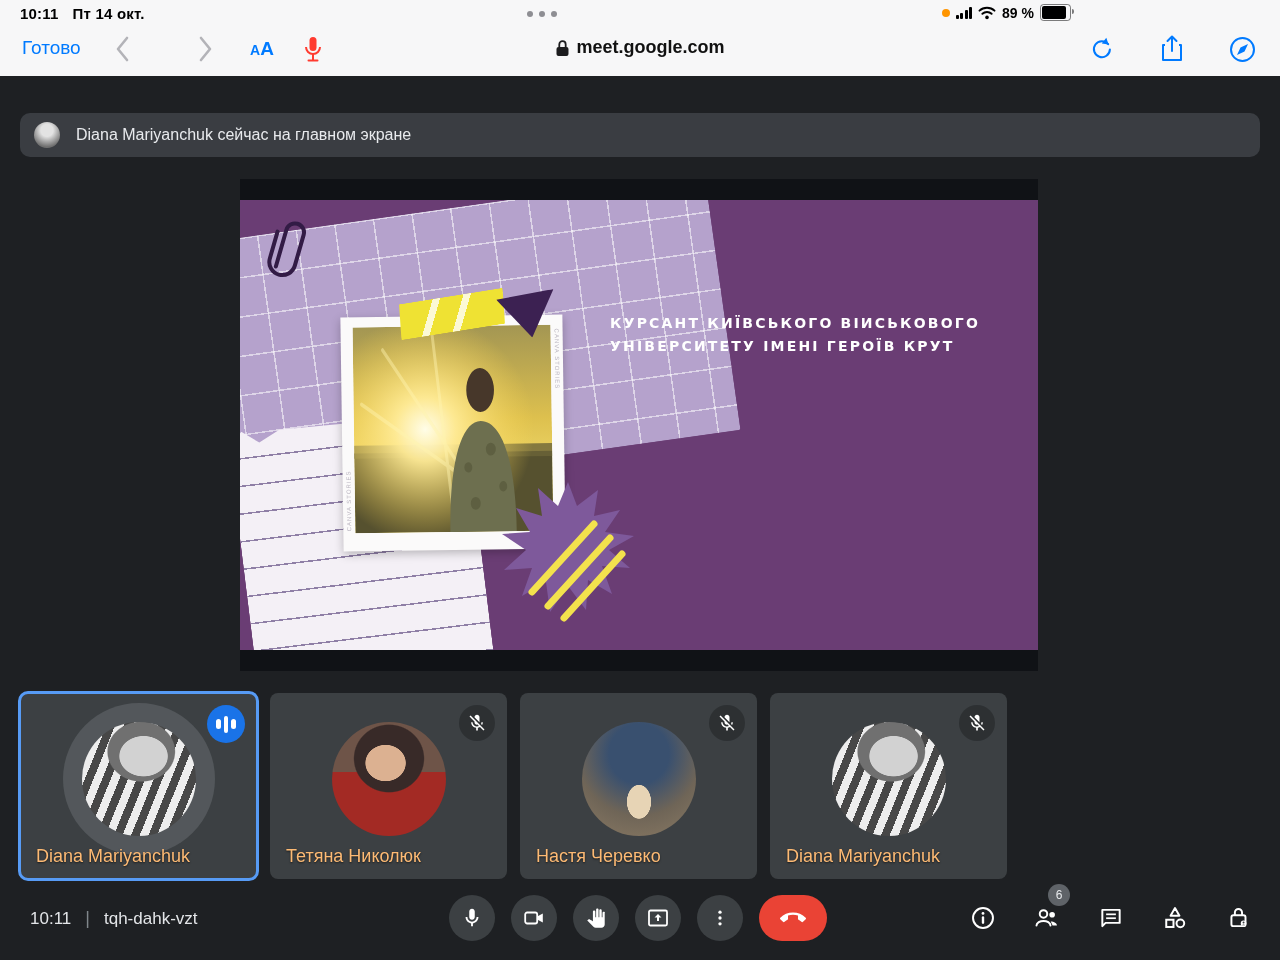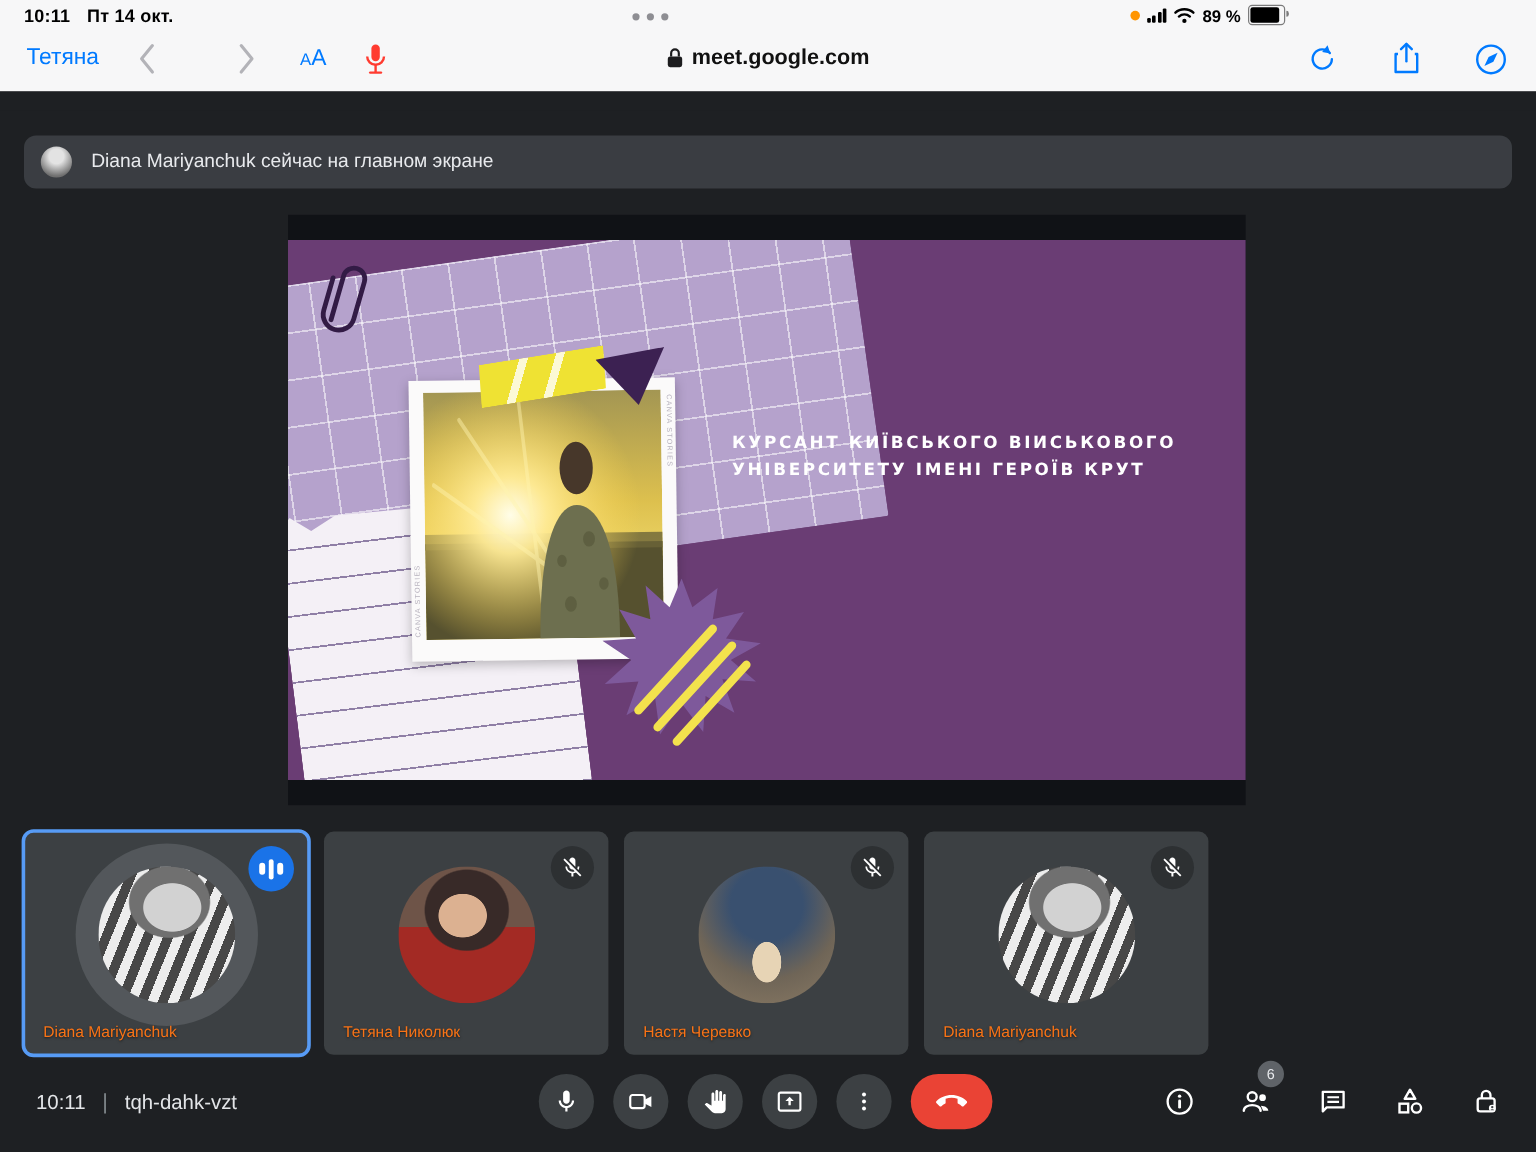--- a/index.html
+++ b/index.html
@@ -21,21 +21,21 @@
   .bars i{width:3px;background:#000;border-radius:1px;display:block;}
   .pct{font-size:14px;font-weight:bold;color:#000;}
   .batt{position:relative;width:27px;height:13px;border:1px solid rgba(0,0,0,.5);border-radius:3.5px;padding:1px;}
   .batt i{display:block;height:100%;width:89%;background:#000;border-radius:2px;}
   .batt:after{content:"";position:absolute;right:-4px;top:4px;width:2px;height:5px;background:rgba(0,0,0,.5);border-radius:0 2px 2px 0;}
   .toolbar{position:absolute;left:0;top:28px;width:1280px;height:48px;}
   .done{position:absolute;left:22px;top:9px;font-size:19px;color:#007aff;}
   .nav-chevron{position:absolute;top:6px;width:24px;height:30px;color:#b3b3b8;}
   .chev-back{left:112px;}
   .chev-fwd{left:192px;}
-  .reader{position:absolute;left:250px;top:10px;color:#007aff;font-size:19px;}
+  .reader{position:absolute;left:250px;top:10px;color:#007aff;font-size:19px;font-weight:bold;}
   .reader .small{font-size:14px;}
   .saf-mic{position:absolute;left:302px;top:7px;width:22px;height:30px;}
   .urlbox{position:absolute;left:50%;top:9px;transform:translateX(-50%);display:flex;align-items:center;gap:7px;}
   .urlbox .lock{width:14px;height:18px;}
   .url{font-size:18px;font-weight:600;color:#111;}
   .saf-right{position:absolute;right:24px;top:6px;display:flex;gap:42px;align-items:center;}
   .saf-btn{width:28px;height:30px;display:flex;align-items:center;justify-content:center;}
   
   .page{position:absolute;left:0;top:92px;width:1280px;height:884px;background:#1e2023;}
   .notif{position:absolute;left:20px;top:21px;width:1240px;height:44px;border-radius:10px;
@@ -65,21 +65,21 @@
   .tape{position:absolute;left:158px;top:96px;width:108px;height:36px;background:#efe233;
     transform:rotate(-9deg);
     background-image:linear-gradient(115deg,transparent 0 30%,rgba(255,255,255,.8) 30% 36%,transparent 36% 55%,rgba(255,255,255,.8) 55% 61%,transparent 61%);
     clip-path:polygon(3% 0,100% 0,97% 100%,0 100%);}
   .tape-fold{position:absolute;left:258px;top:92px;width:58px;height:46px;background:#3c2152;
     transform:rotate(-6deg);clip-path:polygon(0 10%,100% 0,55% 100%);}
   .burst{position:absolute;left:262px;top:282px;width:132px;height:142px;}
   .slide-text{position:absolute;left:370px;top:112px;width:400px;color:#fff;}
   .s-title{font-family:"DejaVu Sans",sans-serif;font-weight:bold;font-size:20px;letter-spacing:3px;}
   .s-date{font-family:"DejaVu Sans",sans-serif;font-weight:bold;font-size:19px;letter-spacing:2px;margin-top:12px;}
-  .s-body{font-family:"DejaVu Sans",sans-serif;font-weight:bold;font-size:14px;letter-spacing:2.2px;line-height:23px;margin-top:46px;}
+  .s-body{font-family:"DejaVu Sans",sans-serif;font-weight:bold;font-size:14px;letter-spacing:2.2px;line-height:23px;}
   
   .tiles{position:absolute;left:20px;top:601px;width:1240px;height:186px;display:flex;gap:13px;}
   .tile{position:relative;width:237px;height:186px;background:#3c4043;border-radius:8px;flex:none;overflow:hidden;}
   .tile.speaking{outline:3px solid #579bf5;outline-offset:-1px;}
   .halo{position:absolute;left:50%;top:86px;transform:translate(-50%,-50%);width:152px;height:152px;border-radius:50%;background:#53575b;}
   .ring{position:absolute;left:50%;top:86px;transform:translate(-50%,-50%);width:132px;height:132px;border-radius:50%;border:1.5px solid #5c6064;}
   .avatar{position:absolute;left:50%;top:86px;transform:translate(-50%,-50%);width:114px;height:114px;border-radius:50%;overflow:hidden;}
   .av-diana{background:
     radial-gradient(ellipse 36% 30% at 54% 30%,#d2d2d2 58%,rgba(0,0,0,0) 60%),
     radial-gradient(ellipse 52% 46% at 52% 26%,#707070 56%,rgba(0,0,0,0) 58%),
@@ -88,21 +88,21 @@
     radial-gradient(ellipse 30% 27% at 47% 36%,#dcb191 58%,rgba(0,0,0,0) 60%),
     radial-gradient(ellipse 54% 52% at 50% 32%,#382a28 56%,rgba(0,0,0,0) 58%),
     linear-gradient(#6e5448 0 44%,#a32a24 44% 100%);}
   .av-nastya{background:
     radial-gradient(ellipse 20% 28% at 50% 70%,#e7d4b5 52%,rgba(0,0,0,0) 54%),
     radial-gradient(circle at 50% 28%,#39506f 0 30%,#6f6557 62%,#8a7a64 100%);}
   .av-you{background:
     radial-gradient(ellipse 30% 30% at 47% 42%,#eccba8 56%,rgba(0,0,0,0) 58%),
     radial-gradient(ellipse 56% 58% at 49% 46%,#d9b878 58%,rgba(0,0,0,0) 60%),
     linear-gradient(100deg,#e9e5df 0 62%,#9db6c6 62% 100%);}
-  .p-name{position:absolute;left:16px;bottom:12px;font-size:13px;color:#f97316;text-shadow:0 1px 2px rgba(0,0,0,.6);}
+  .p-name{position:absolute;left:16px;bottom:12px;font-size:18px;color:#fdba74;text-shadow:0 1px 2px rgba(0,0,0,.6);}
   .chip{position:absolute;top:12px;right:12px;width:36px;height:36px;border-radius:50%;
     background:rgba(26,28,30,.45);display:flex;align-items:center;justify-content:center;}
   .chip.speak{background:#1a73e8;width:38px;height:38px;}
   .eq{display:flex;align-items:center;gap:3px;height:18px;}
   .eq i{width:4.5px;border-radius:3px;background:#fff;display:block;}
   .eq i:nth-child(1){height:10px;}.eq i:nth-child(2){height:17px;}.eq i:nth-child(3){height:10px;}
   
   .bottombar{position:absolute;left:0;top:790px;width:1280px;height:94px;}
   .meet-meta{position:absolute;left:30px;top:26px;display:flex;align-items:center;gap:14px;
     font-size:17px;color:#e3e5e8;}
@@ -142,21 +142,21 @@
         <circle cx="9" cy="11.4" r="1.8" fill="#000"></circle>
       </svg>
       <span class="pct">89 %</span>
       <span class="batt">
           <i></i>
         </span>
     </div>
   </div>
 
   <div class="toolbar">
-    <span class="done">Тетяна</span>
+    <span class="done">Готово</span>
     <svg class="nav-chevron chev-back" viewBox="0 0 24 30">
       <path d="M15 4 L6 15 L15 26" fill="none" stroke="#b3b3b8" stroke-width="2.6" stroke-linecap="round" stroke-linejoin="round"></path>
     </svg>
     <svg class="nav-chevron chev-fwd" viewBox="0 0 24 30">
       <path d="M9 4 L18 15 L9 26" fill="none" stroke="#b3b3b8" stroke-width="2.6" stroke-linecap="round" stroke-linejoin="round"></path>
     </svg>
     <span class="reader"><span class="small">А</span>А</span>
     <svg class="saf-mic" viewBox="0 0 22 30">
       <rect x="7.5" y="2" width="7" height="14" rx="3.5" fill="#ff3b30"></rect>
       <path d="M4 12 a7 7 0 0 0 14 0" fill="none" stroke="#ff3b30" stroke-width="2"></path>

